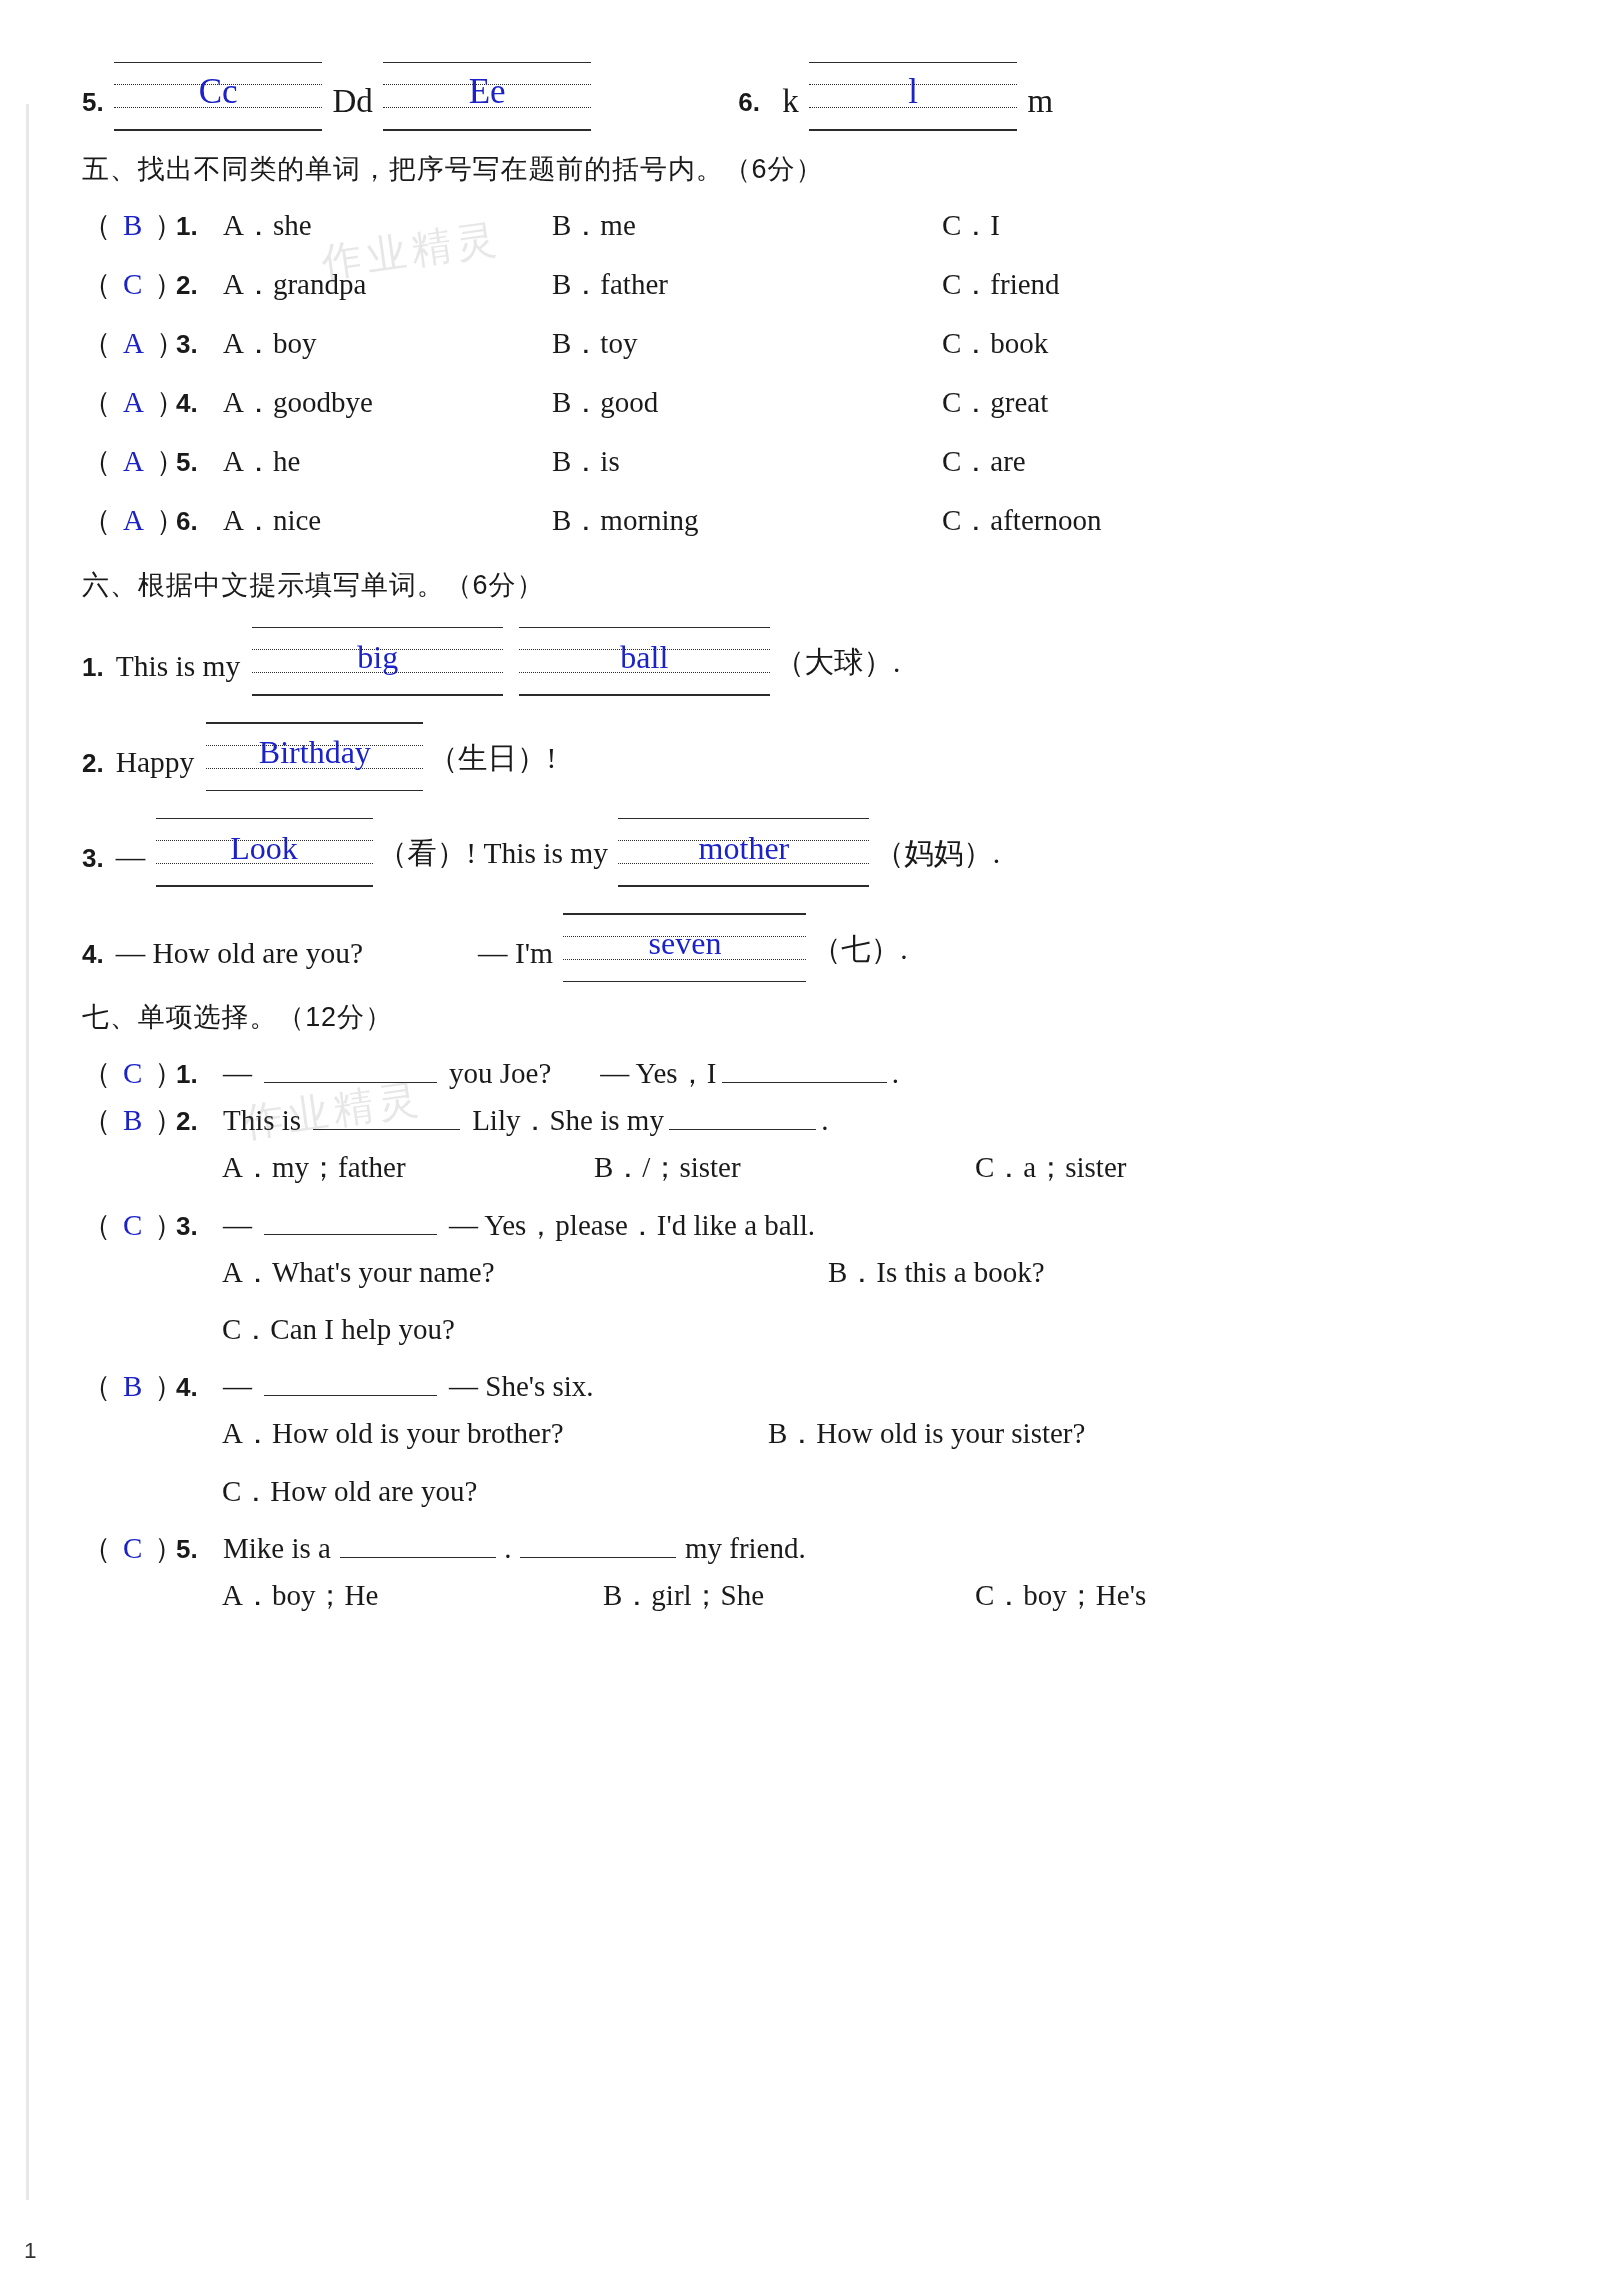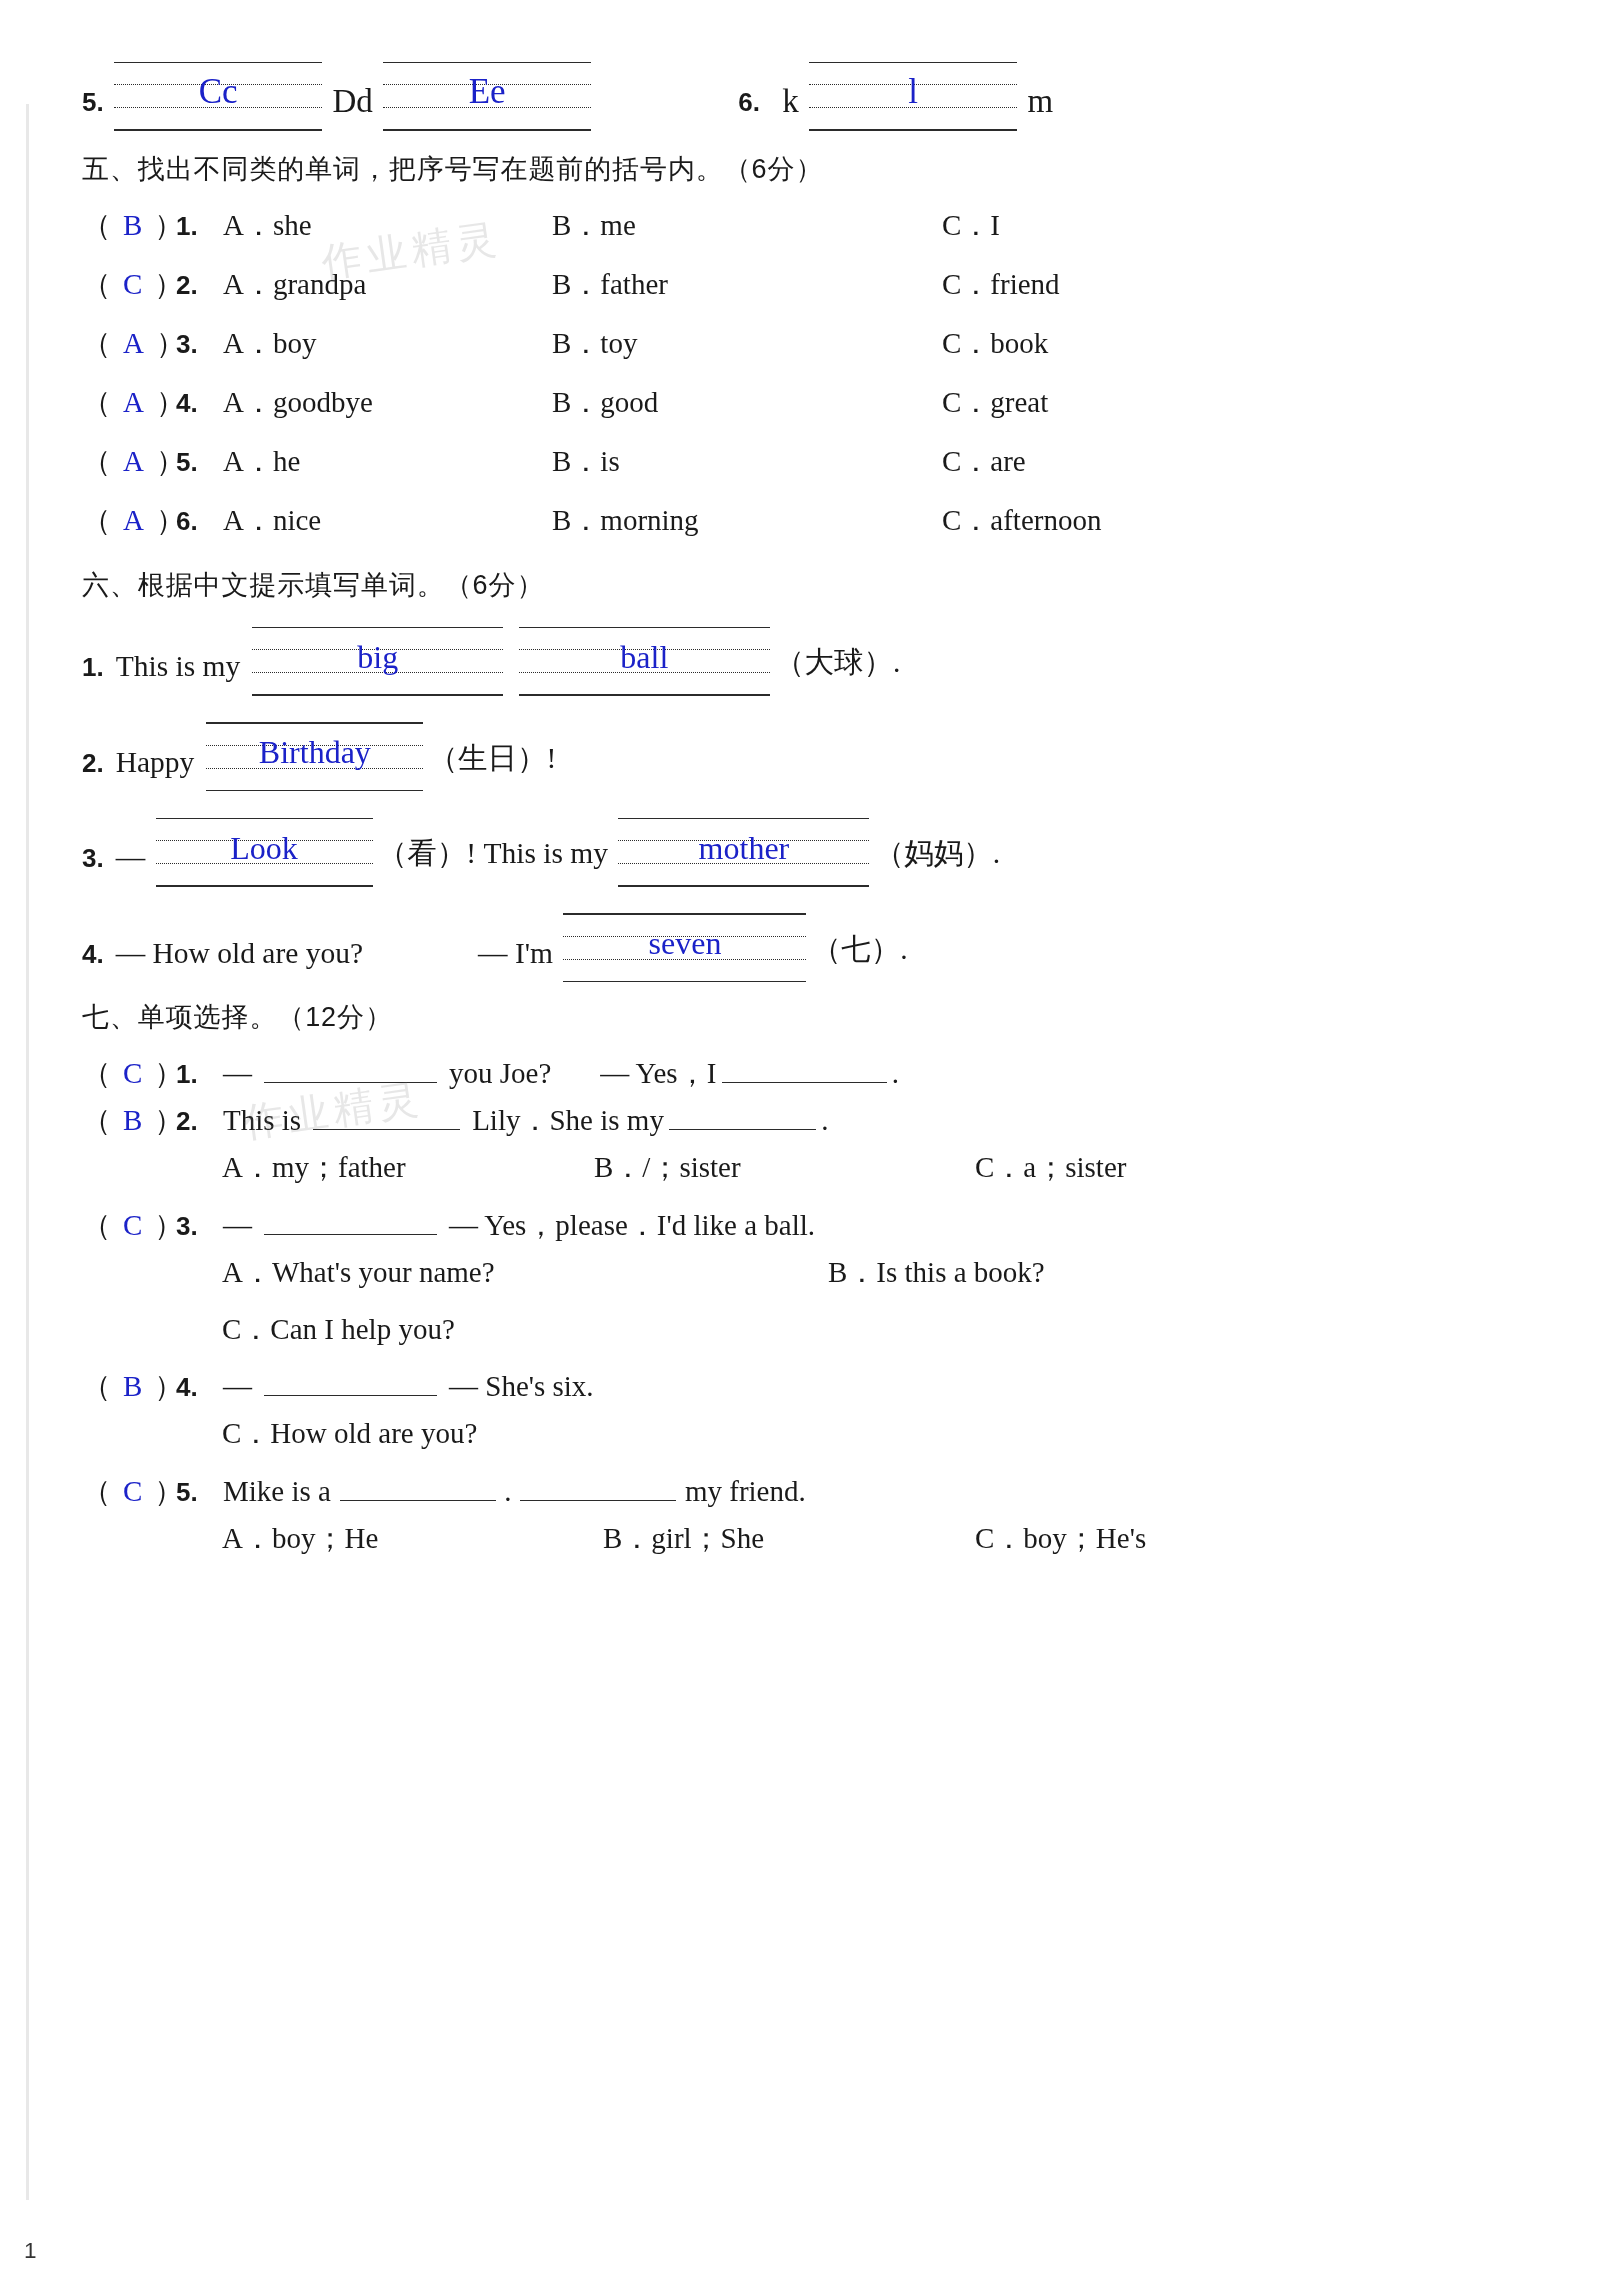--- a/index.html
+++ b/index.html
@@ -322,20 +322,24 @@
     </div>
 
     <div class="mc-q">
       <span class="paren">（<span class="ans">B</span>）</span>
       <span class="qno">4.</span>
       <span class="subtxt">—</span>
       <span class="uline" style="width:173px;margin:0 12px;"></span>
       <span class="subtxt">— She's six.</span>
     </div>
     <div class="mc-opts">
+      <span style="width:546px">A．How old is your brother?</span>
+      <span>B．How old is your sister?</span>
+    </div>
+    <div class="mc-opts">
       <span>C．How old are you?</span>
     </div>
 
     <div class="mc-q">
       <span class="paren">（<span class="ans">C</span>）</span>
       <span class="qno">5.</span>
       <span class="subtxt">Mike is a</span>
       <span class="uline" style="width:156px;margin:0 8.7px;"></span>
       <span class="subtxt">.</span>
       <span class="uline" style="width:156px;margin:0 8.7px;"></span>

